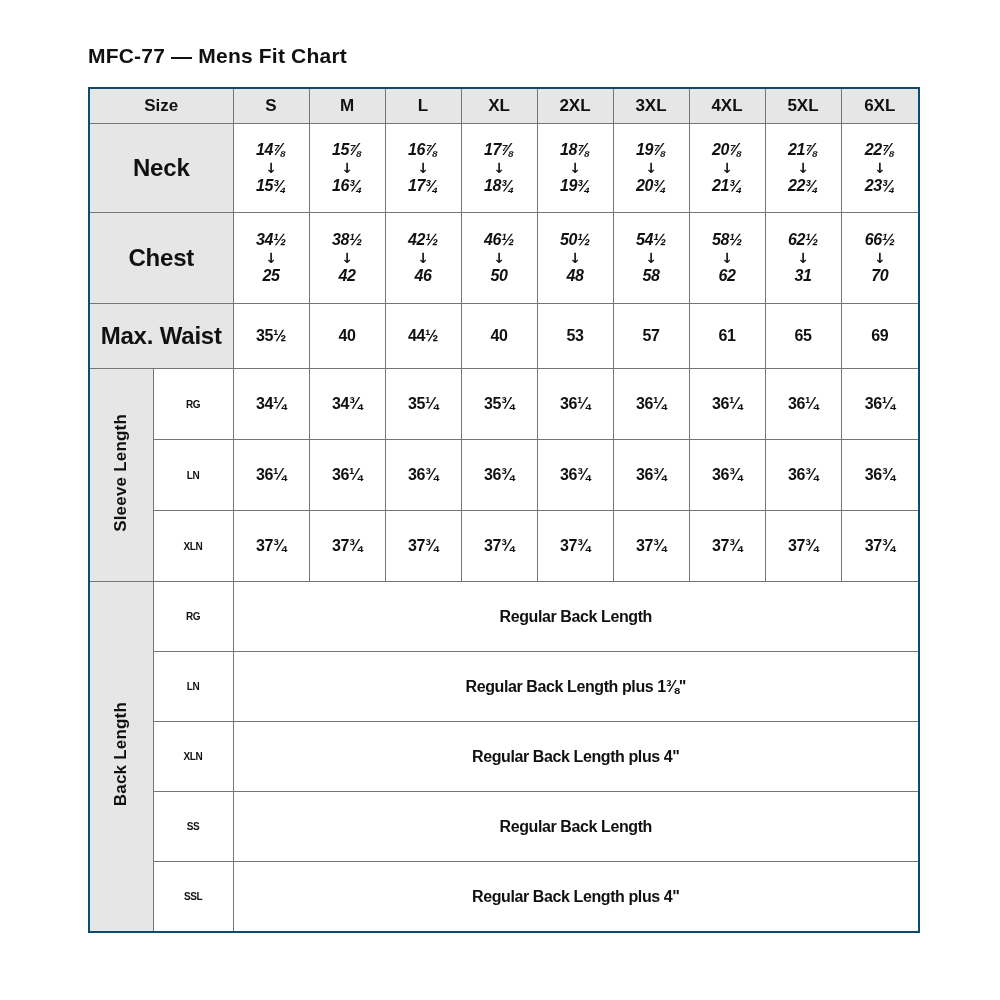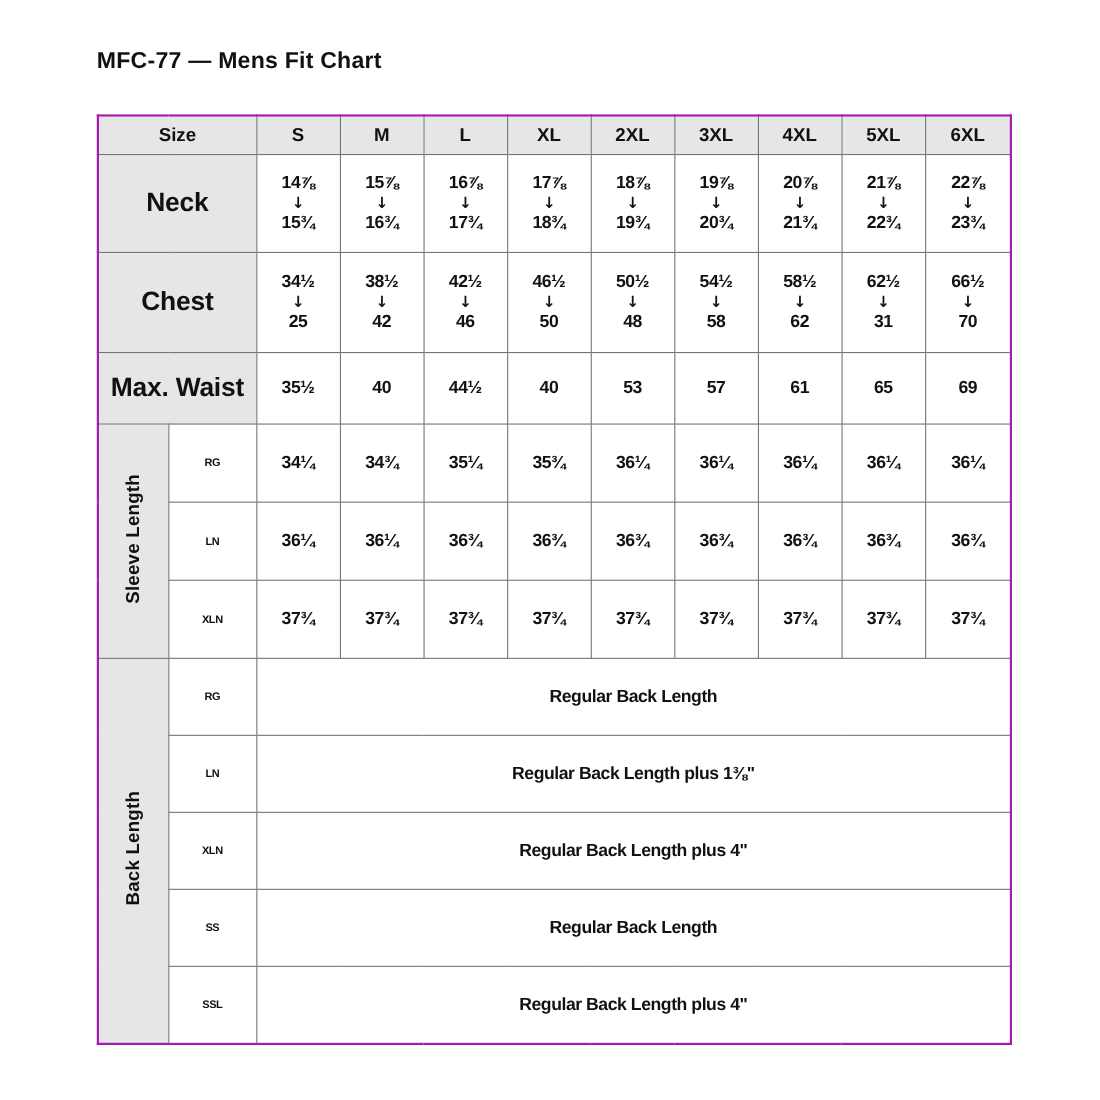--- a/index.html
+++ b/index.html
@@ -19,25 +19,25 @@
     top: 44px;
     font-size: 21px;
     font-weight: bold;
     letter-spacing: 0.2px;
     color: #111111;
   }
 
   table.fit-table {
     position: absolute;
     left: 88px;
-    top: 104px;
+    top: 87px;
     width: 830px;
     border-collapse: collapse;
     table-layout: fixed;
-    border: 2px solid #a21caf;
+    border: 2px solid #0c4a6e;
   }
   .fit-table td {
     border: 1px solid #757575;
     text-align: center;
     vertical-align: middle;
     padding: 0;
     background: #ffffff;
     overflow: hidden;
   }
   .lbl-cell {
@@ -64,21 +64,21 @@
   .sub-cell {
     font-weight: bold;
     font-size: 10px;
     letter-spacing: -0.4px;
   }
   .num {
     font-weight: bold;
     font-size: 16px;
     letter-spacing: -0.4px;
   }
-  .range-min, .range-max { display: block; line-height: 1.25; }
+  .range-min, .range-max { display: block; line-height: 1.25; font-style: italic; }
   .range-arrow {
     display: block;
     font-family: "DejaVu Sans", sans-serif;
     font-weight: bold;
     font-size: 14px;
     line-height: 1.2;
   }
   .back-text {
     font-weight: bold;
     font-size: 16px;

